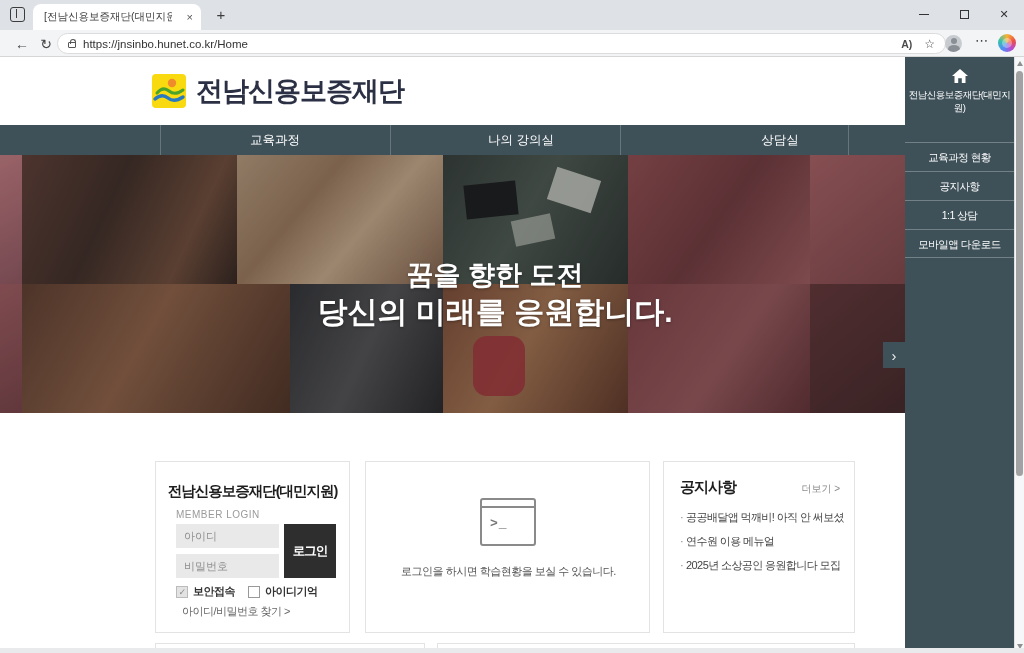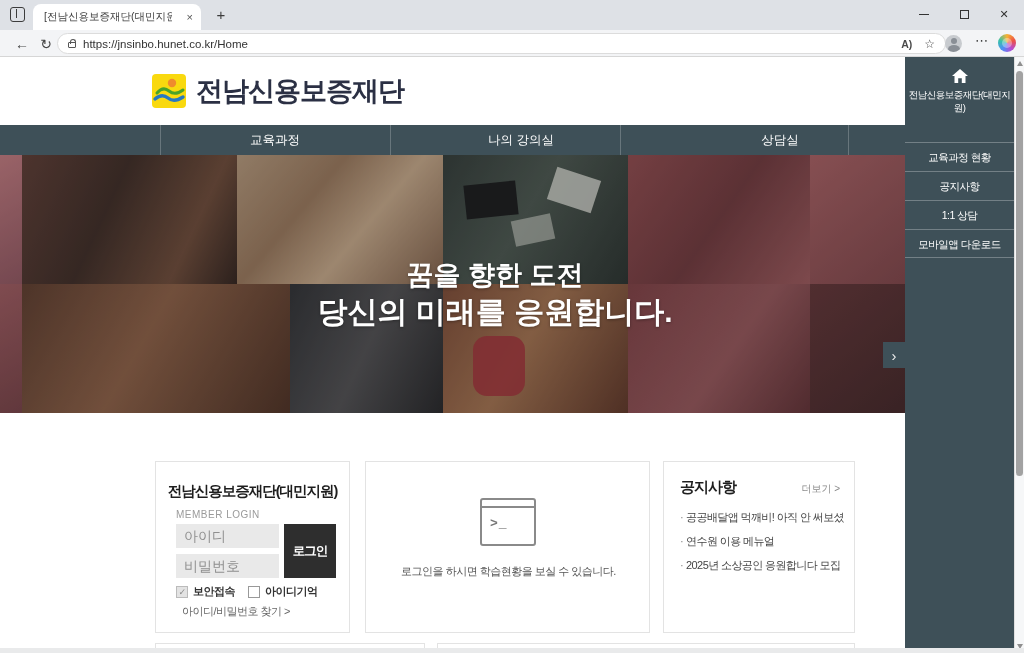--- a/index.html
+++ b/index.html
@@ -84,21 +84,21 @@
   .scrollbar { position:absolute; left:1014px; top:0; width:10px; height:596px; background:#f6f7f8; border-left:1px solid #e0e0e0; }
   .sb-up { position:absolute; left:2px; top:4px; width:0; height:0; border-left:3px solid transparent; border-right:3px solid transparent; border-bottom:5px solid #8f8f8f; }
   .sb-thumb { position:absolute; left:1px; top:14px; width:7px; height:405px; background:#a2a2a2; border-radius:4px; cursor:pointer; }
   .sb-down { position:absolute; left:2px; bottom:4px; width:0; height:0; border-left:3px solid transparent; border-right:3px solid transparent; border-top:5px solid #8f8f8f; }
 
   
   .card { position:absolute; background:#fff; border:1px solid #e3e3e3; }
   .login-card { left:155px; top:404px; width:195px; height:172px; }
   .login-title { text-align:center; margin-top:20px; font-size:14.5px; font-weight:bold; color:#1e1e1e; letter-spacing:-1px; }
   .member-login { margin:8px 0 4px 20px; font-size:10px; color:#9a9a9a; letter-spacing:.5px; }
-  .login-input { position:absolute; left:20px; width:103px; height:24px; background:#e9e9e9; border:none; font-size:14px; padding:0 8px; color:#333; font-family:inherit; }
+  .login-input { position:absolute; left:20px; width:103px; height:24px; background:#e9e9e9; border:none; font-size:11px; padding:0 8px; color:#333; font-family:inherit; }
   .login-input::placeholder { color:#8f8f8f; }
   .inp-id { top:62px; } .inp-pw { top:92px; }
   .login-btn { position:absolute; left:128px; top:62px; width:52px; height:54px; background:#2e2e2e; color:#fff; border:none; font-size:12.5px; font-weight:bold; cursor:pointer; font-family:inherit; letter-spacing:-1px; }
   .chk-row { position:absolute; left:20px; top:122px; display:flex; align-items:center; gap:5px; font-size:11px; font-weight:bold; color:#333; letter-spacing:-0.5px; }
   .chk { width:12px; height:12px; border:1px solid #bbb; display:inline-flex; align-items:center; justify-content:center; font-size:9px; color:#8b8b8b; cursor:pointer; }
   .chk-secure { background:#e3e3e3; }
   .chk-remember { background:#fff; border-color:#999; margin-left:8px; }
   .find-link { position:absolute; left:0; top:142px; width:160px; text-align:center; font-size:11px; color:#666; cursor:pointer; letter-spacing:-0.5px; }
 
   .status-card { left:365px; top:404px; width:285px; height:172px; }

